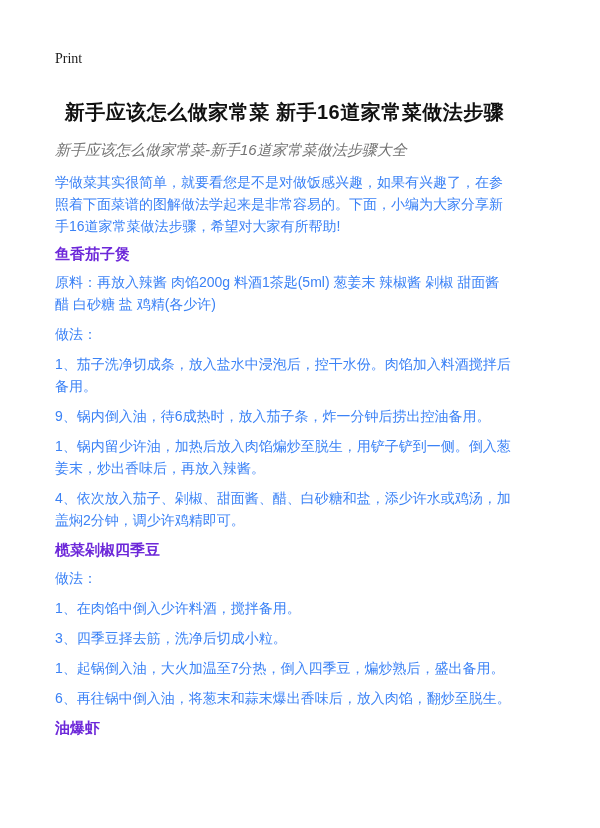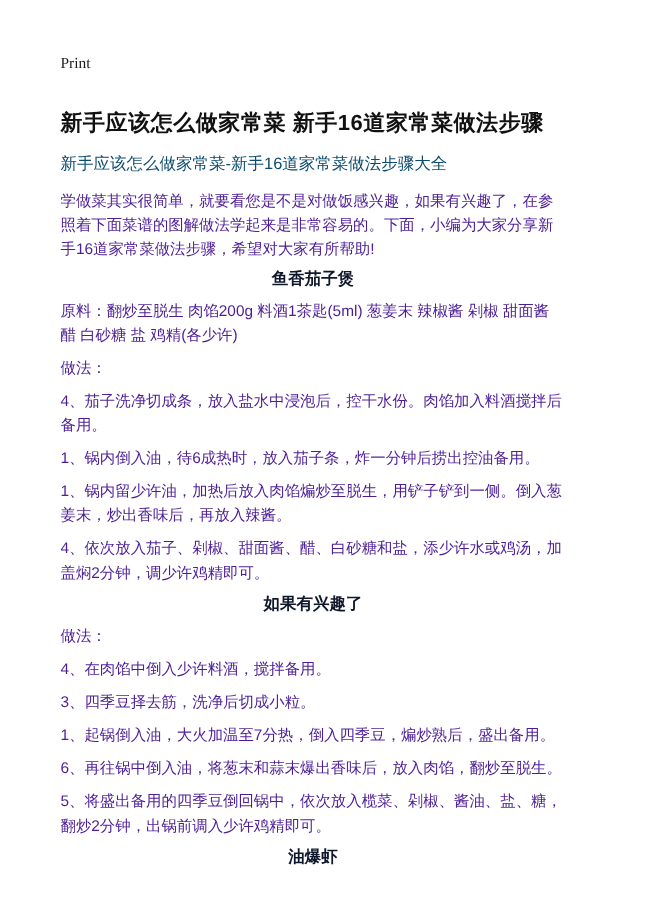--- a/index.html
+++ b/index.html
@@ -28,83 +28,83 @@
       margin: 0 0 16px 0;
       color: #1c1c1c;
       display: inline-block;
       text-decoration: none;
       cursor: pointer;
     }
     .print-row { margin: 0 0 16px 0; }
     .page-title {
       font-size: 20px;
       font-weight: bold;
+      text-align: center;
       line-height: 24px;
       margin: 0 0 10px 0;
       color: #111111;
       letter-spacing: 0.5px;
       white-space: nowrap;
     }
     .page-subtitle {
       font-size: 15px;
       line-height: 22px;
       margin: 15px 0 10px 0;
       font-weight: normal;
-      color: #0c4a6e;
+      color: #737373;
+      font-style: italic;
     }
     p.body-text {
       font-size: 14px;
       line-height: 22px;
       margin: 0 0 8px 0;
-      color: #4c1d95;
+      color: #3b82f6;
       text-align: left;
     }
     p.intro { margin-bottom: 6px; }
     h2.recipe-title {
       font-size: 15px;
       font-weight: bold;
       line-height: 22px;
       margin: 0 0 6px 0;
-      color: #0f172a;
-      text-align: center;
+      color: #6d28d9;
     }
     .recipe-section { margin: 0; }
   </style>
 </head>
 <body>
 
 <div class="page">
 
   <div class="print-row">
     <a class="print-link">Print</a>
   </div>
 
   <h1 class="page-title">新手应该怎么做家常菜 新手16道家常菜做法步骤</h1>
 
   <div class="page-subtitle">新手应该怎么做家常菜-新手16道家常菜做法步骤大全</div>
 
   <p class="body-text intro">学做菜其实很简单，就要看您是不是对做饭感兴趣，如果有兴趣了，在参照着下面菜谱的图解做法学起来是非常容易的。下面，小编为大家分享新手16道家常菜做法步骤，希望对大家有所帮助!</p>
 
   <div class="recipe-section">
     <h2 class="recipe-title">鱼香茄子煲</h2>
-    <p class="body-text">原料：翻炒至脱生 肉馅200g 料酒1茶匙(5ml) 葱姜末 辣椒酱 剁椒 甜面酱 醋 白砂糖 盐 鸡精(各少许)</p>
+    <p class="body-text">原料：再放入辣酱 肉馅200g 料酒1茶匙(5ml) 葱姜末 辣椒酱 剁椒 甜面酱 醋 白砂糖 盐 鸡精(各少许)</p>
     <p class="body-text">做法：</p>
-    <p class="body-text">4、茄子洗净切成条，放入盐水中浸泡后，控干水份。肉馅加入料酒搅拌后备用。</p>
-    <p class="body-text">1、锅内倒入油，待6成热时，放入茄子条，炸一分钟后捞出控油备用。</p>
+    <p class="body-text">1、茄子洗净切成条，放入盐水中浸泡后，控干水份。肉馅加入料酒搅拌后备用。</p>
+    <p class="body-text">9、锅内倒入油，待6成热时，放入茄子条，炸一分钟后捞出控油备用。</p>
     <p class="body-text">1、锅内留少许油，加热后放入肉馅煸炒至脱生，用铲子铲到一侧。倒入葱姜末，炒出香味后，再放入辣酱。</p>
     <p class="body-text">4、依次放入茄子、剁椒、甜面酱、醋、白砂糖和盐，添少许水或鸡汤，加盖焖2分钟，调少许鸡精即可。</p>
   </div>
 
   <div class="recipe-section">
-    <h2 class="recipe-title">如果有兴趣了</h2>
+    <h2 class="recipe-title">榄菜剁椒四季豆</h2>
     <p class="body-text">做法：</p>
-    <p class="body-text">4、在肉馅中倒入少许料酒，搅拌备用。</p>
+    <p class="body-text">1、在肉馅中倒入少许料酒，搅拌备用。</p>
     <p class="body-text">3、四季豆择去筋，洗净后切成小粒。</p>
     <p class="body-text">1、起锅倒入油，大火加温至7分热，倒入四季豆，煸炒熟后，盛出备用。</p>
     <p class="body-text">6、再往锅中倒入油，将葱末和蒜末爆出香味后，放入肉馅，翻炒至脱生。</p>
-    <p class="body-text">5、将盛出备用的四季豆倒回锅中，依次放入榄菜、剁椒、酱油、盐、糖，翻炒2分钟，出锅前调入少许鸡精即可。</p>
   </div>
 
   <div class="recipe-section">
     <h2 class="recipe-title">油爆虾</h2>
   </div>
 
 </div>
 
 </body></html>

